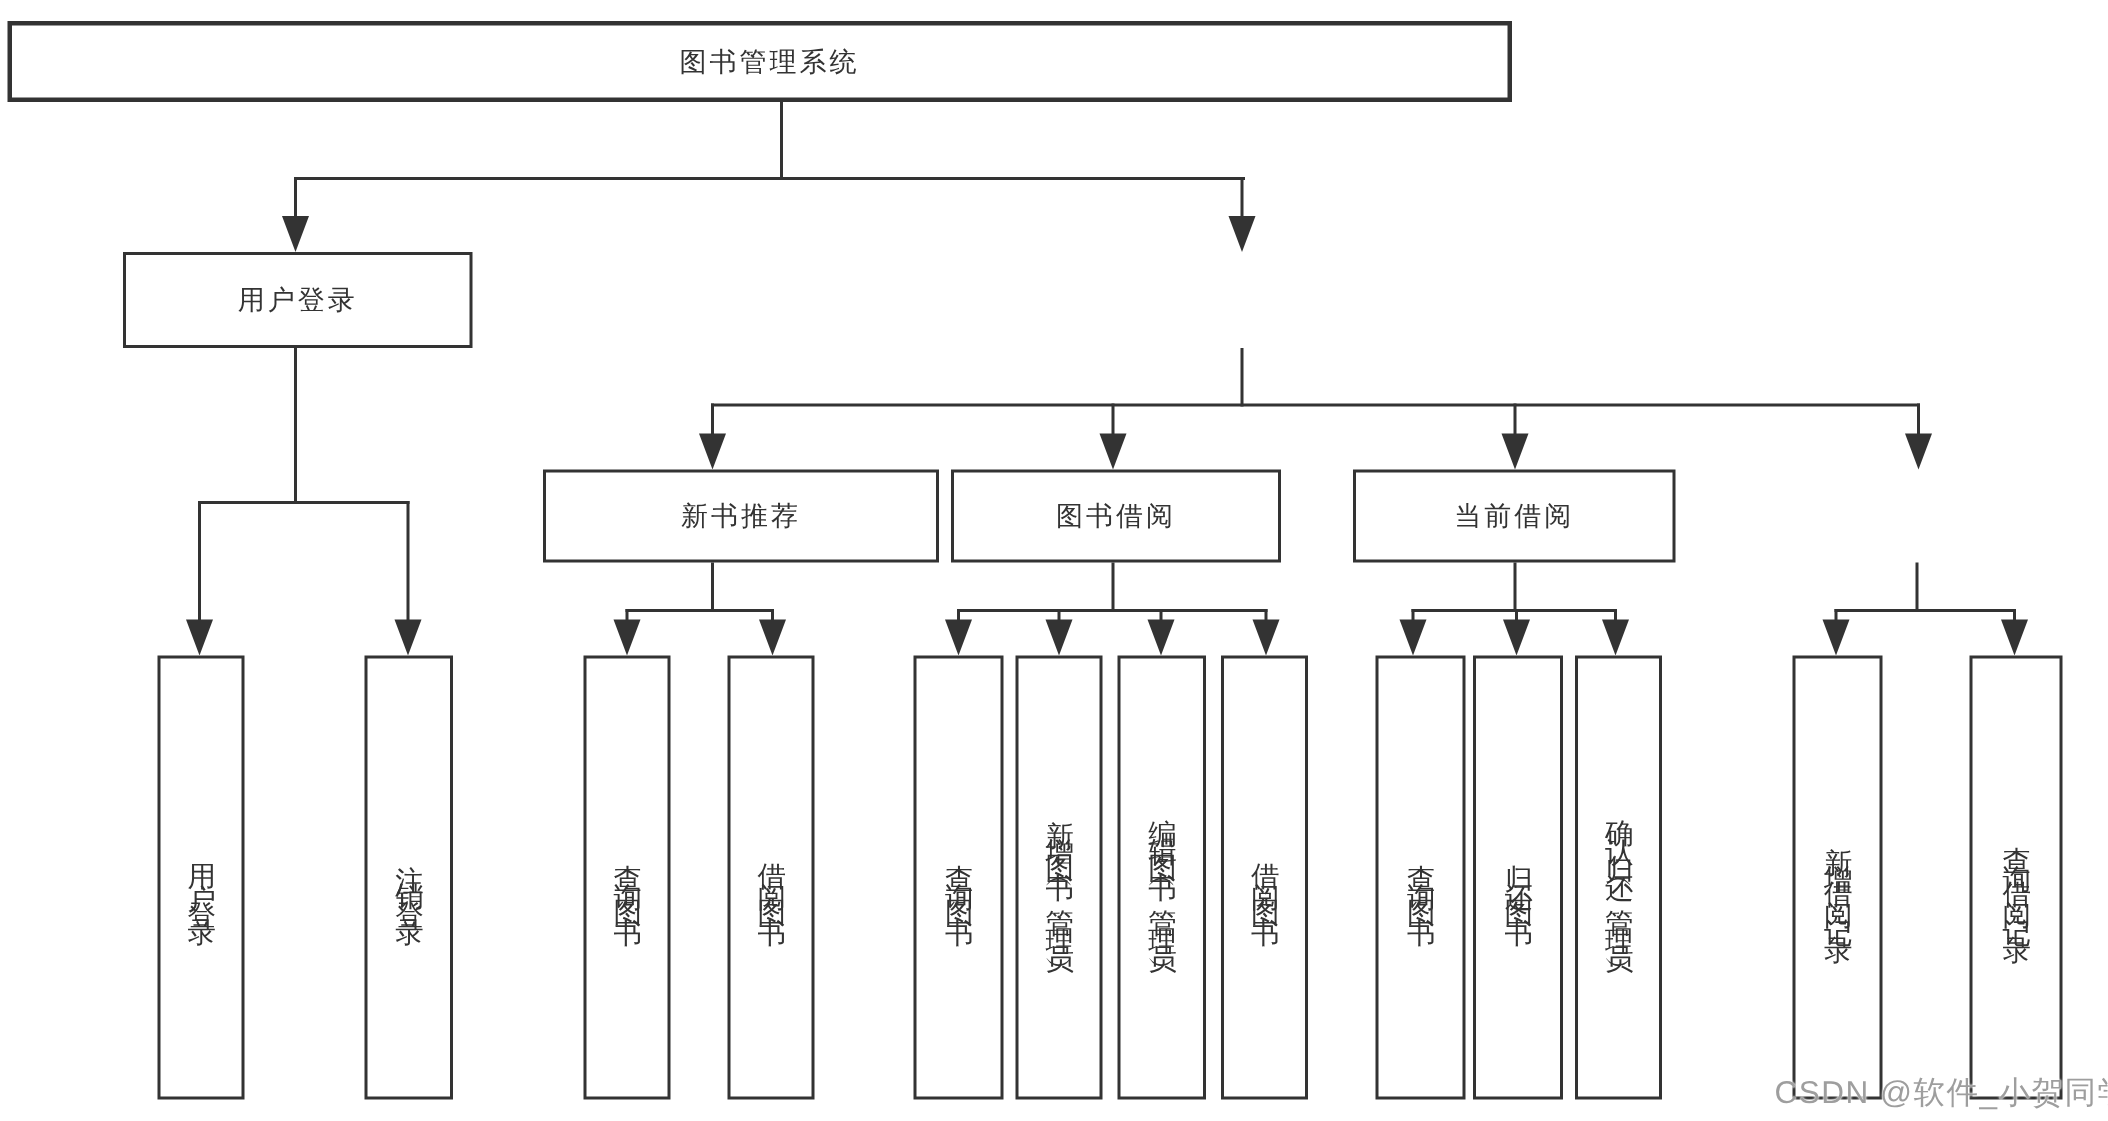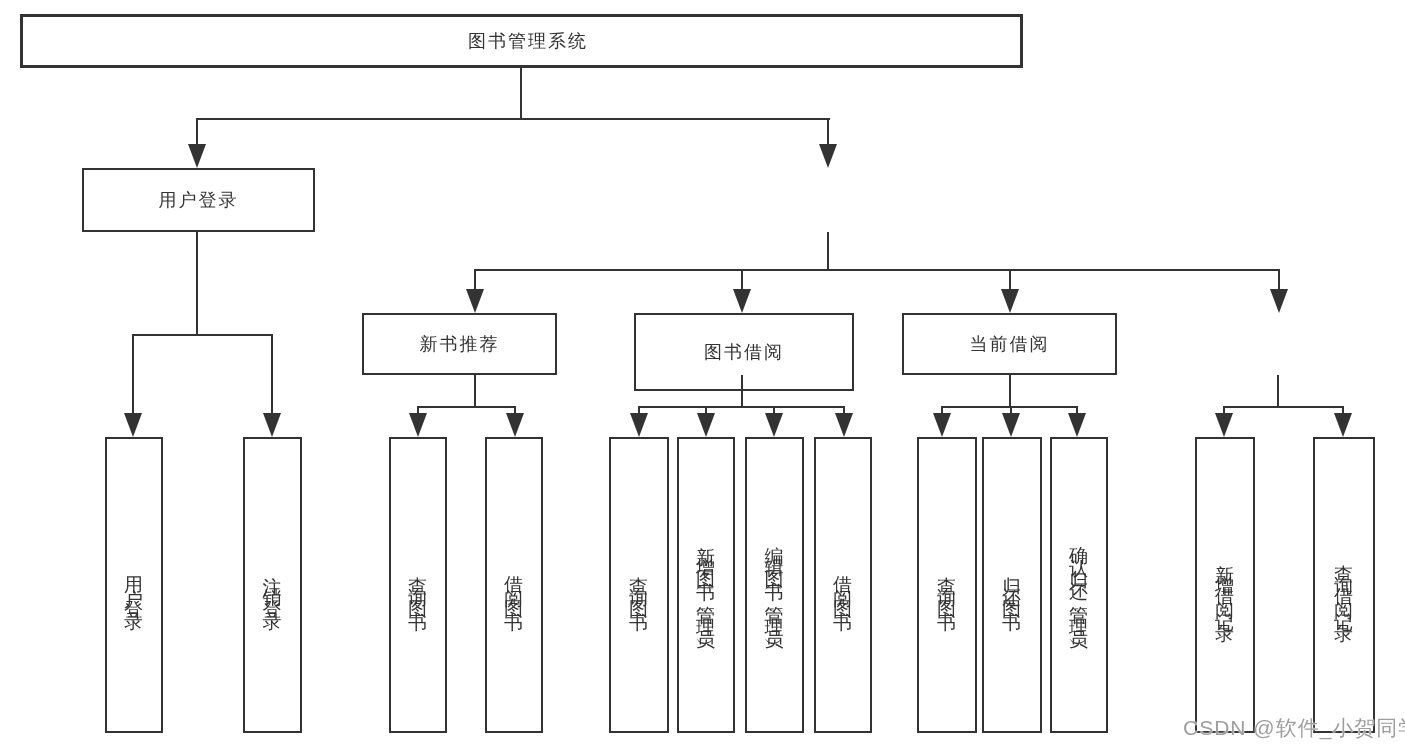--- a/index.html
+++ b/index.html
@@ -36,21 +36,21 @@
     position:absolute;left:1183px;top:714px;
     font-size:21px;color:var(--wm);letter-spacing:1px;white-space:nowrap;
     text-shadow:0 0 2px #ffffff,0 0 1px #ffffff;
   }
 </style>
 </head>
 <body>
 
 <div class="canvas">
 
-  <div class="box root" style="left:20px;top:14px;width:1003px;height:54px;padding-left:13px;">
+  <div class="box root" style="left:5px;top:14px;width:1003px;height:54px;padding-left:13px;">
     <span class="hlabel">图书管理系统</span>
   </div>
 
   <div class="vline" style="left:520px;top:68px;width:2px;height:51px;"></div>
   <div class="hline" style="left:197px;top:118px;width:633px;height:2px;"></div>
   <div class="vline" style="left:196px;top:118px;width:2px;height:28px;"></div>
   <div class="vline" style="left:827px;top:118px;width:2px;height:28px;"></div>
   <div class="arrow" style="left:188px;top:144px;"></div>
   <div class="arrow" style="left:819px;top:144px;"></div>
 
@@ -69,24 +69,24 @@
   <div class="hline" style="left:474px;top:269px;width:806px;height:2px;"></div>
   <div class="vline" style="left:474px;top:269px;width:2px;height:22px;"></div>
   <div class="vline" style="left:741px;top:269px;width:2px;height:22px;"></div>
   <div class="vline" style="left:1009px;top:269px;width:2px;height:22px;"></div>
   <div class="vline" style="left:1278px;top:269px;width:2px;height:22px;"></div>
   <div class="arrow" style="left:466px;top:289px;"></div>
   <div class="arrow" style="left:733px;top:289px;"></div>
   <div class="arrow" style="left:1001px;top:289px;"></div>
   <div class="arrow" style="left:1270px;top:289px;"></div>
 
-  <div class="box" style="left:362px;top:313px;width:195px;height:62px;">
+  <div class="box" style="left:362px;top:313px;width:264px;height:62px;">
     <span class="hlabel">新书推荐</span>
   </div>
-  <div class="box" style="left:634px;top:313px;width:220px;height:78px;">
+  <div class="box" style="left:634px;top:313px;width:220px;height:62px;">
     <span class="hlabel">图书借阅</span>
   </div>
   <div class="box" style="left:902px;top:313px;width:215px;height:62px;">
     <span class="hlabel">当前借阅</span>
   </div>
 
   <div class="vline" style="left:474px;top:375px;width:2px;height:33px;"></div>
   <div class="hline" style="left:417px;top:406px;width:99px;height:2px;"></div>
   <div class="vline" style="left:417px;top:406px;width:2px;height:9px;"></div>
   <div class="vline" style="left:514px;top:406px;width:2px;height:9px;"></div>

